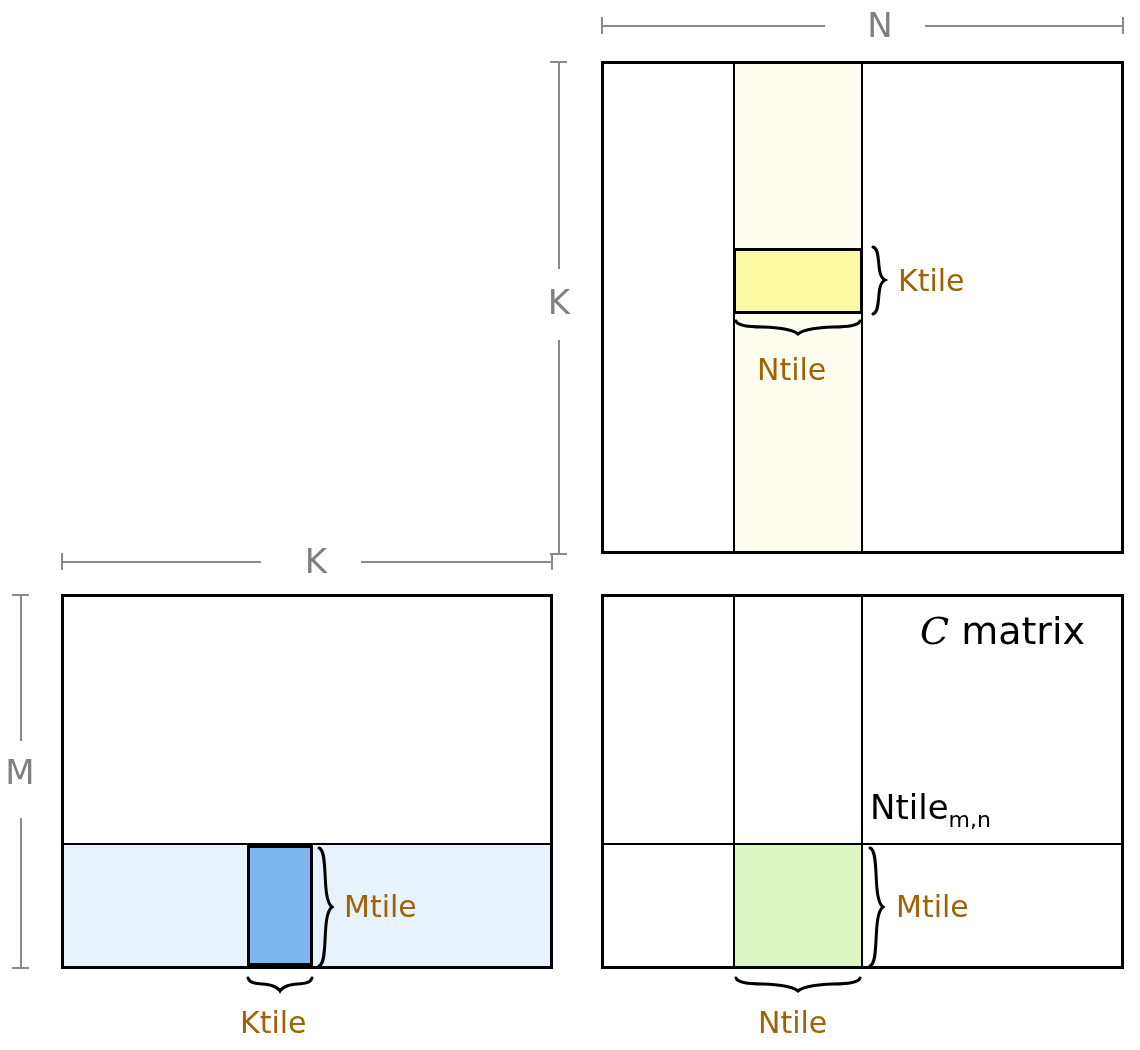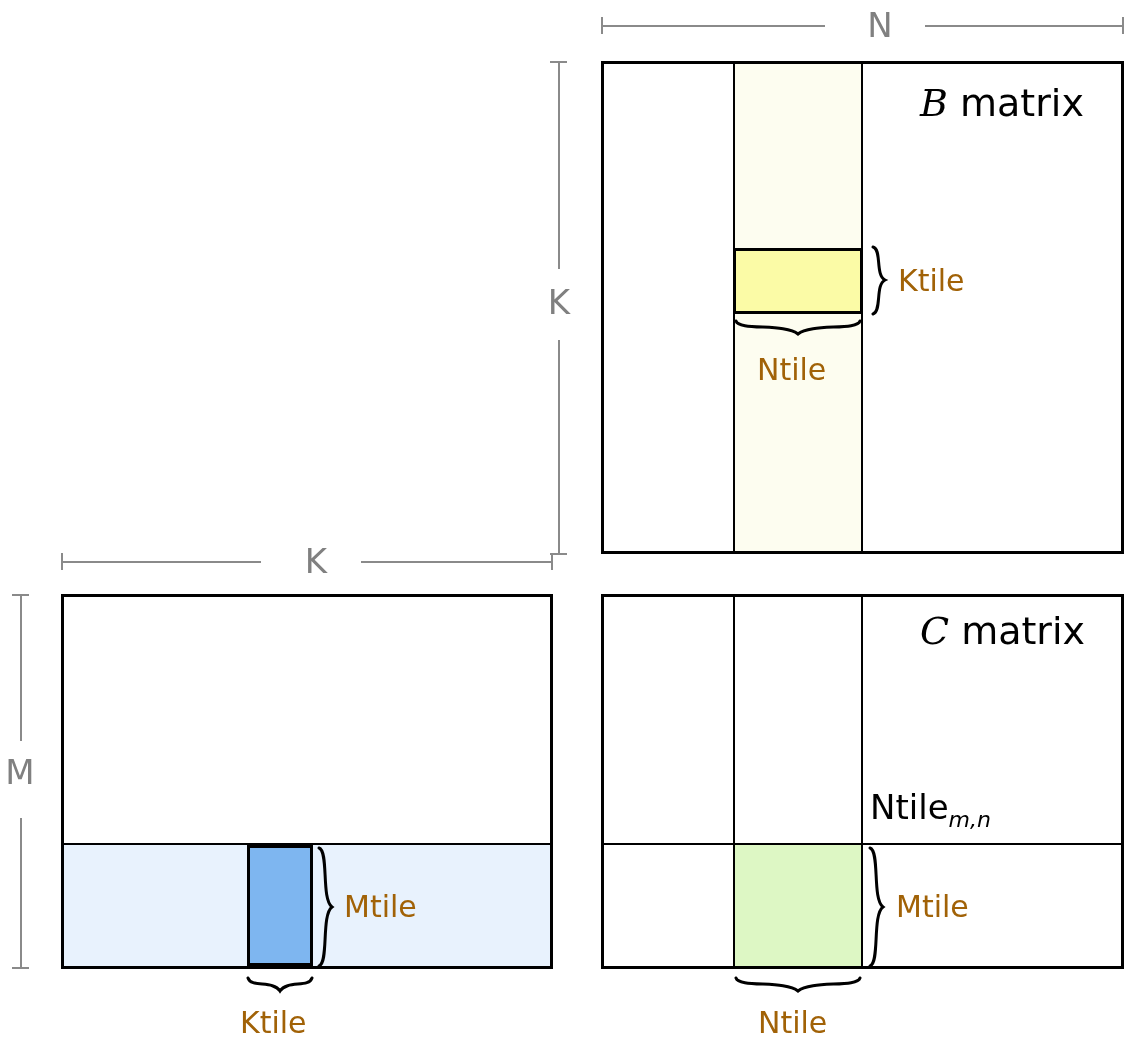--- a/index.html
+++ b/index.html
@@ -55,21 +55,20 @@
   }
   .block-label {
     position: absolute;
     font-size: 34px;
     color: #000000;
     white-space: nowrap;
     line-height: 1;
   }
   .block-label .sub {
     font-size: 22px;
-    font-style: italic;
     vertical-align: sub;
     font-family: "DejaVu Sans", sans-serif;
   }
   .tile-label {
     position: absolute;
     font-size: 30px;
     color: #a16207;
     white-space: nowrap;
     line-height: 1;
   }
@@ -132,23 +131,20 @@
   <div class="matrix-box" style="left:601px; top:61px; width:523px; height:493px;">
   </div>
 
   <div class="fill-band" style="left: 733px; top: 64px; width: 130px; height: 487px; background: rgb(253, 253, 240);" id="b-band"></div>
 
   <div class="gridline-v" style="left:733px; top:64px; height:487px;"></div>
   <div class="gridline-v" style="left:861px; top:64px; height:487px;"></div>
 
   <div class="tile" style="left: 733px; top: 248px; width: 130px; height: 66px; background: rgb(251, 251, 166);" id="b-tile"></div>
 
-  <div class="matrix-title" style="left:920px; top:84px;">
-    <span class="var">B</span><span> matrix</span>
-  </div>
 
   <div class="brace" style="left:869px; top:245px;">
     <svg width="26" height="72" viewBox="0 0 26 72">
       <path d="M 4 2 C 13 4, 6 30, 16 35 C 6 40, 13 66, 4 69" fill="none" stroke="#000000" stroke-width="3" stroke-linecap="round"></path>
     </svg>
   </div>
   <div class="tile-label" style="left:898px; top:266px;">Ktile</div>
 
   <div class="brace" style="left:733px; top:318px;">
     <svg width="130" height="26" viewBox="0 0 130 26">

